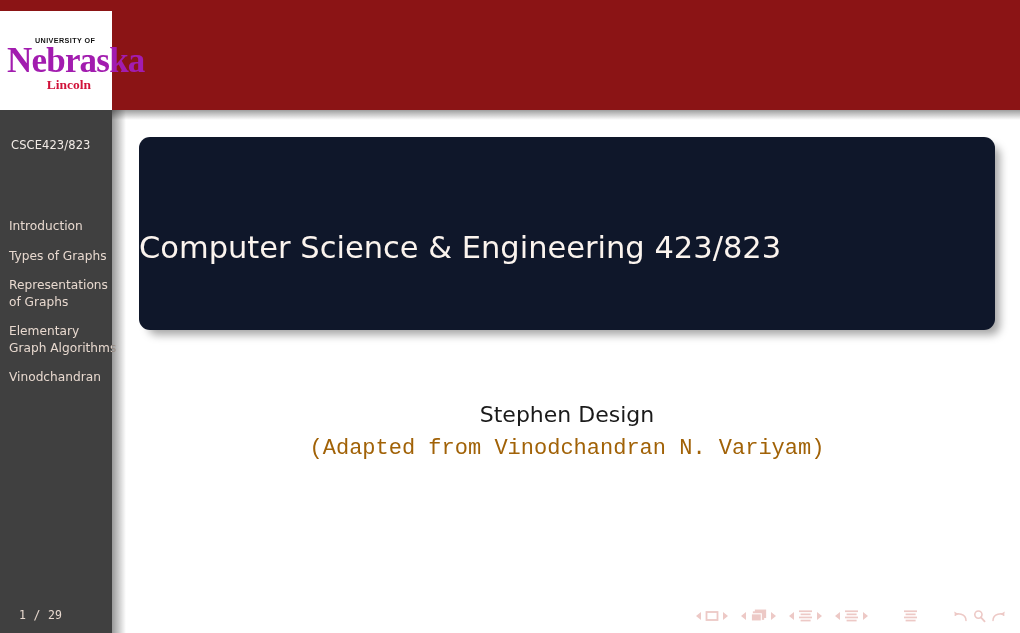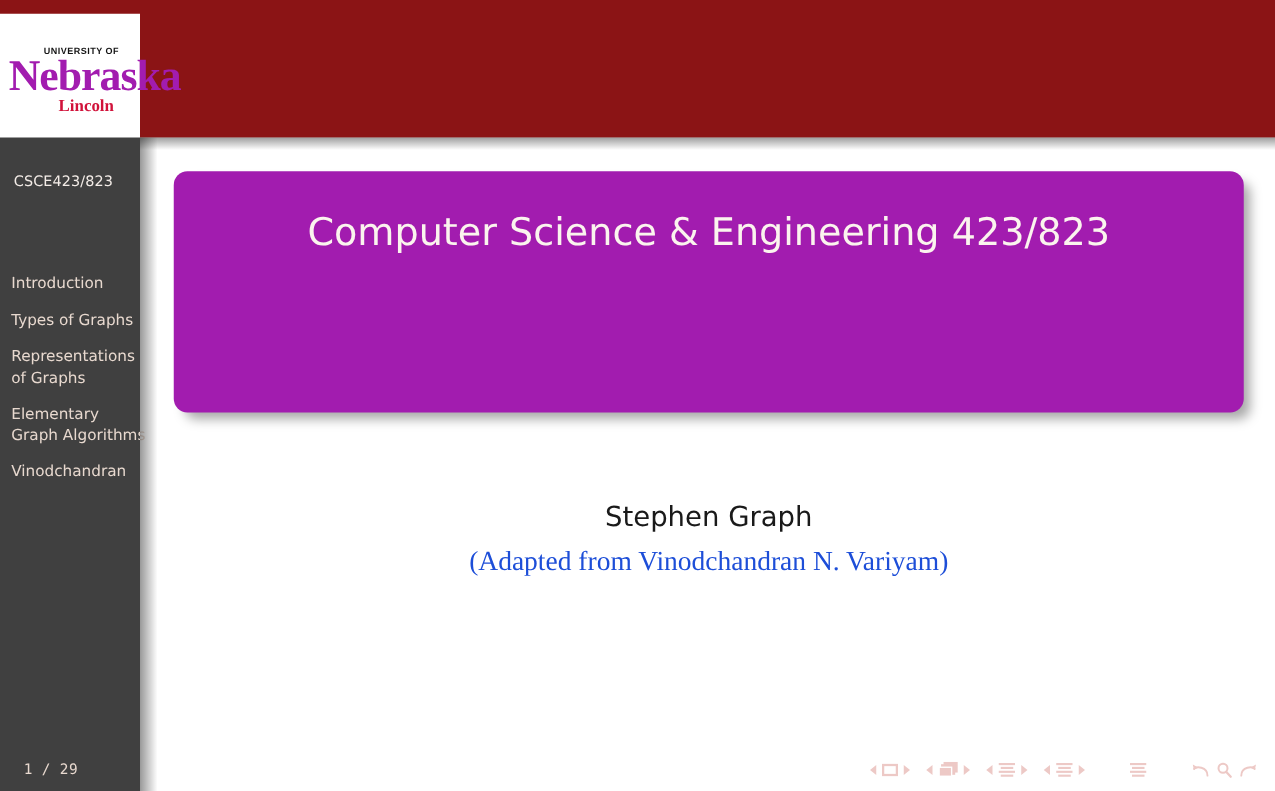--- a/index.html
+++ b/index.html
@@ -133,25 +133,24 @@
     letter-spacing: 0.3px;
   }
 
   
   .title-box {
     position: absolute;
     left: 139px;
     top: 137px;
     width: 856px;
     height: 193px;
-    background: #a21caf;
+    background: #0f172a;
     border-radius: 11px;
     box-shadow: 7px 7px 9px -2px rgba(0,0,0,0.35);
     display: flex;
-    flex-direction: column;
     align-items: center;
     justify-content: flex-start;
     box-sizing: border-box;
     padding-top: 28px;
   }
   .title-line {
     font-family: "DejaVu Sans", sans-serif;
     font-size: 30.5px;
     color: #fbf4ee;
     line-height: 44px;
@@ -176,23 +175,23 @@
     width: 856px;
     text-align: center;
   }
   .author-name {
     font-family: "DejaVu Sans", sans-serif;
     font-size: 22px;
     color: #1a1a1a;
     line-height: 34px;
   }
   .author-note {
-    font-family: Liberation Serif, serif;
+    font-family: Liberation Mono, monospace;
     font-size: 22px;
-    color: #1d4ed8;
+    color: #a16207;
     line-height: 34px;
   }
 
   
   .navbar {
     position: absolute;
     right: 14px;
     bottom: 8px;
     display: flex;
     align-items: center;
@@ -245,21 +244,21 @@
   </div>
   <div class="sidebar-footer">1 / 29</div>
 </div>
 <div class="sidebar-shadow"></div>
 
 <div class="title-box">
   <div class="title-line">Computer Science &amp; Engineering 423/823</div>
 </div>
 
 <div class="author-block">
-  <div class="author-name">Stephen Graph</div>
+  <div class="author-name">Stephen Design</div>
   <div class="author-note">(Adapted from Vinodchandran N. Variyam)</div>
 </div>
 
 <div class="navbar">
 
   <div class="nav-group">
     <span class="nav-arrow-l"></span>
     <svg class="sym" width="14" height="12" viewBox="0 0 14 12">
       <rect x="1.5" y="2" width="11" height="8" fill="none" stroke="#edc9c6" stroke-width="1.8"></rect>
     </svg>

